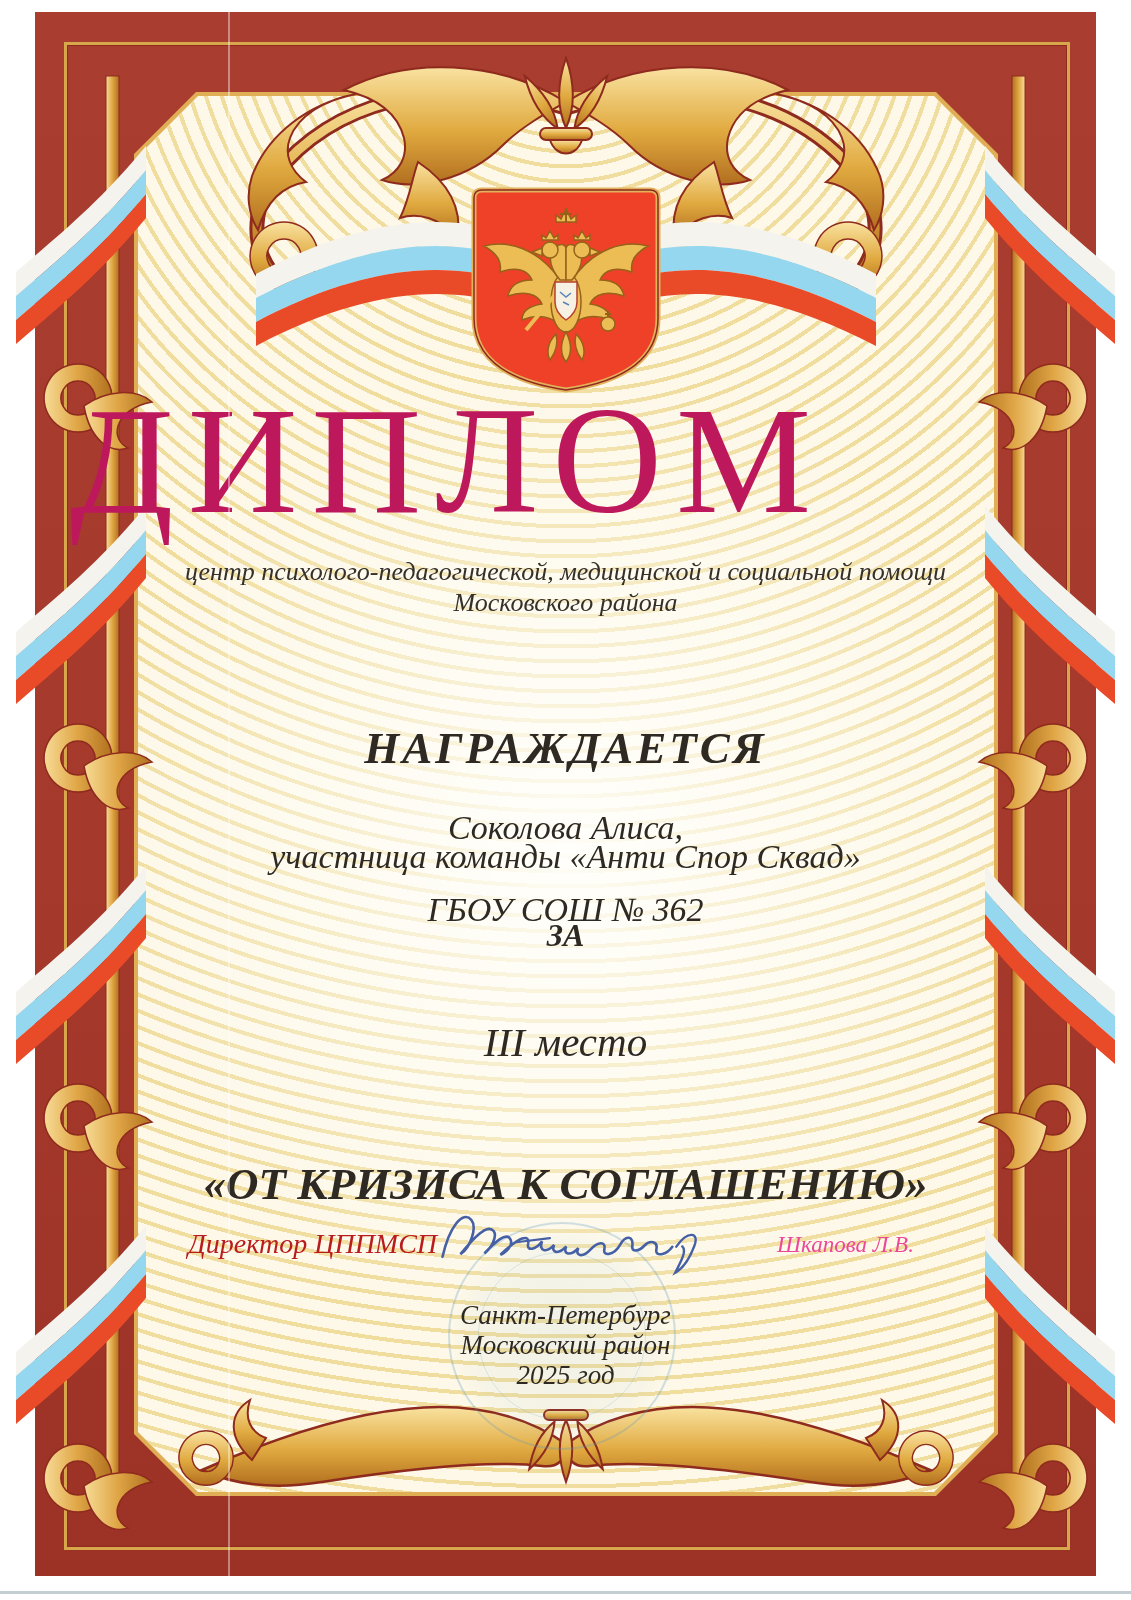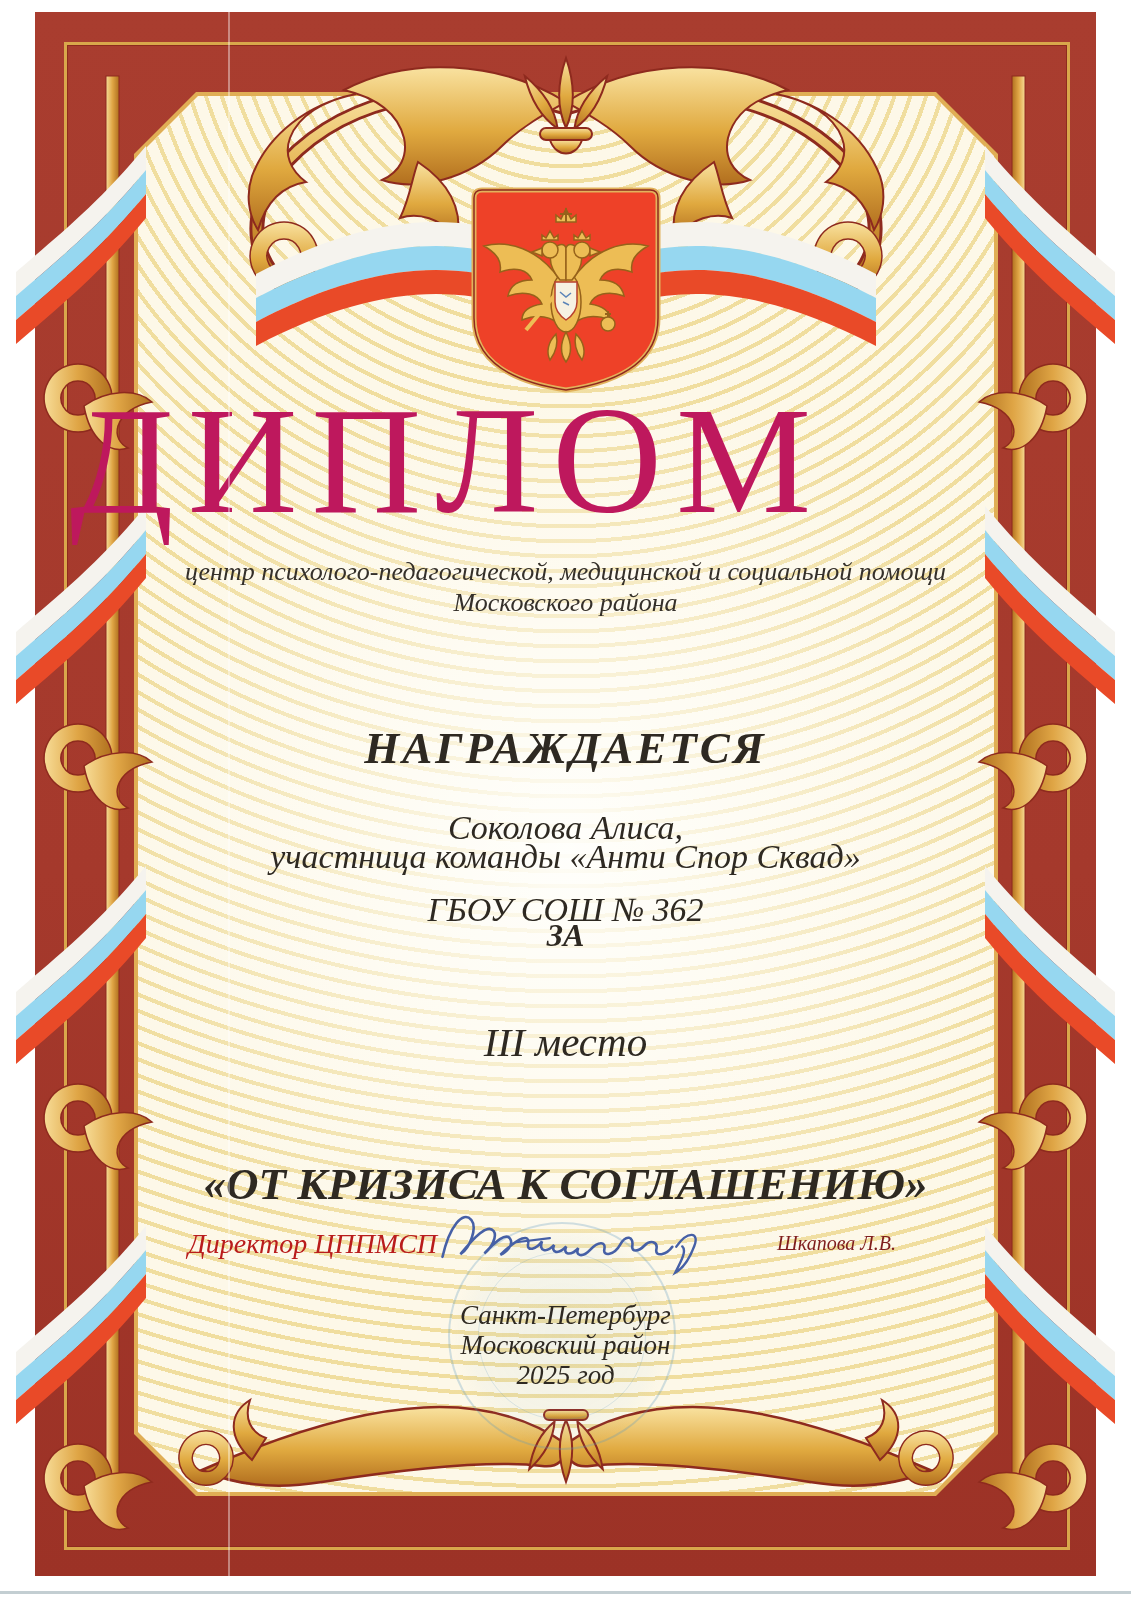--- a/index.html
+++ b/index.html
@@ -44,21 +44,21 @@
   .org{top:556px;font-size:26px;line-height:31px;color:#35302a;}
   .awarded{top:722px;font-size:45px;font-weight:700;letter-spacing:3px;}
   .recipient{top:809px;font-size:34px;}
   .team{top:838px;font-size:34px;}
   .school{top:879px;font-size:34px;margin-top:12px;}
   .forlabel{top:917px;font-size:32px;font-weight:700;}
   .place{top:970px;font-size:41px;font-weight:400;margin-top:48px;}
   .quest{top:1049px;font-size:37px;font-weight:700;letter-spacing:2px;}
   .quest-title{top:1158px;font-size:45px;font-weight:700;}
   .sig-label{position:absolute;left:188px;top:1228px;font-size:28px;font-style:italic;color:#b91c1c;}
-  .sig-name{position:absolute;left:777px;top:1232px;font-size:20px;font-style:italic;color:#7f1d1d;}
+  .sig-name{position:absolute;left:777px;top:1232px;font-size:23px;font-style:italic;color:#ec4899;}
   .footer{top:1300px;font-size:27px;line-height:30px;}
 
   .scan-line{position:absolute;left:0;top:1591px;width:1131px;height:3px;background:#c3ced2;}
   .scan-streak{position:absolute;left:228px;top:0;width:2px;height:1600px;background:rgba(255,255,255,.4);}
 </style>
 </head>
 <body>
 
 <div class="page">
 

